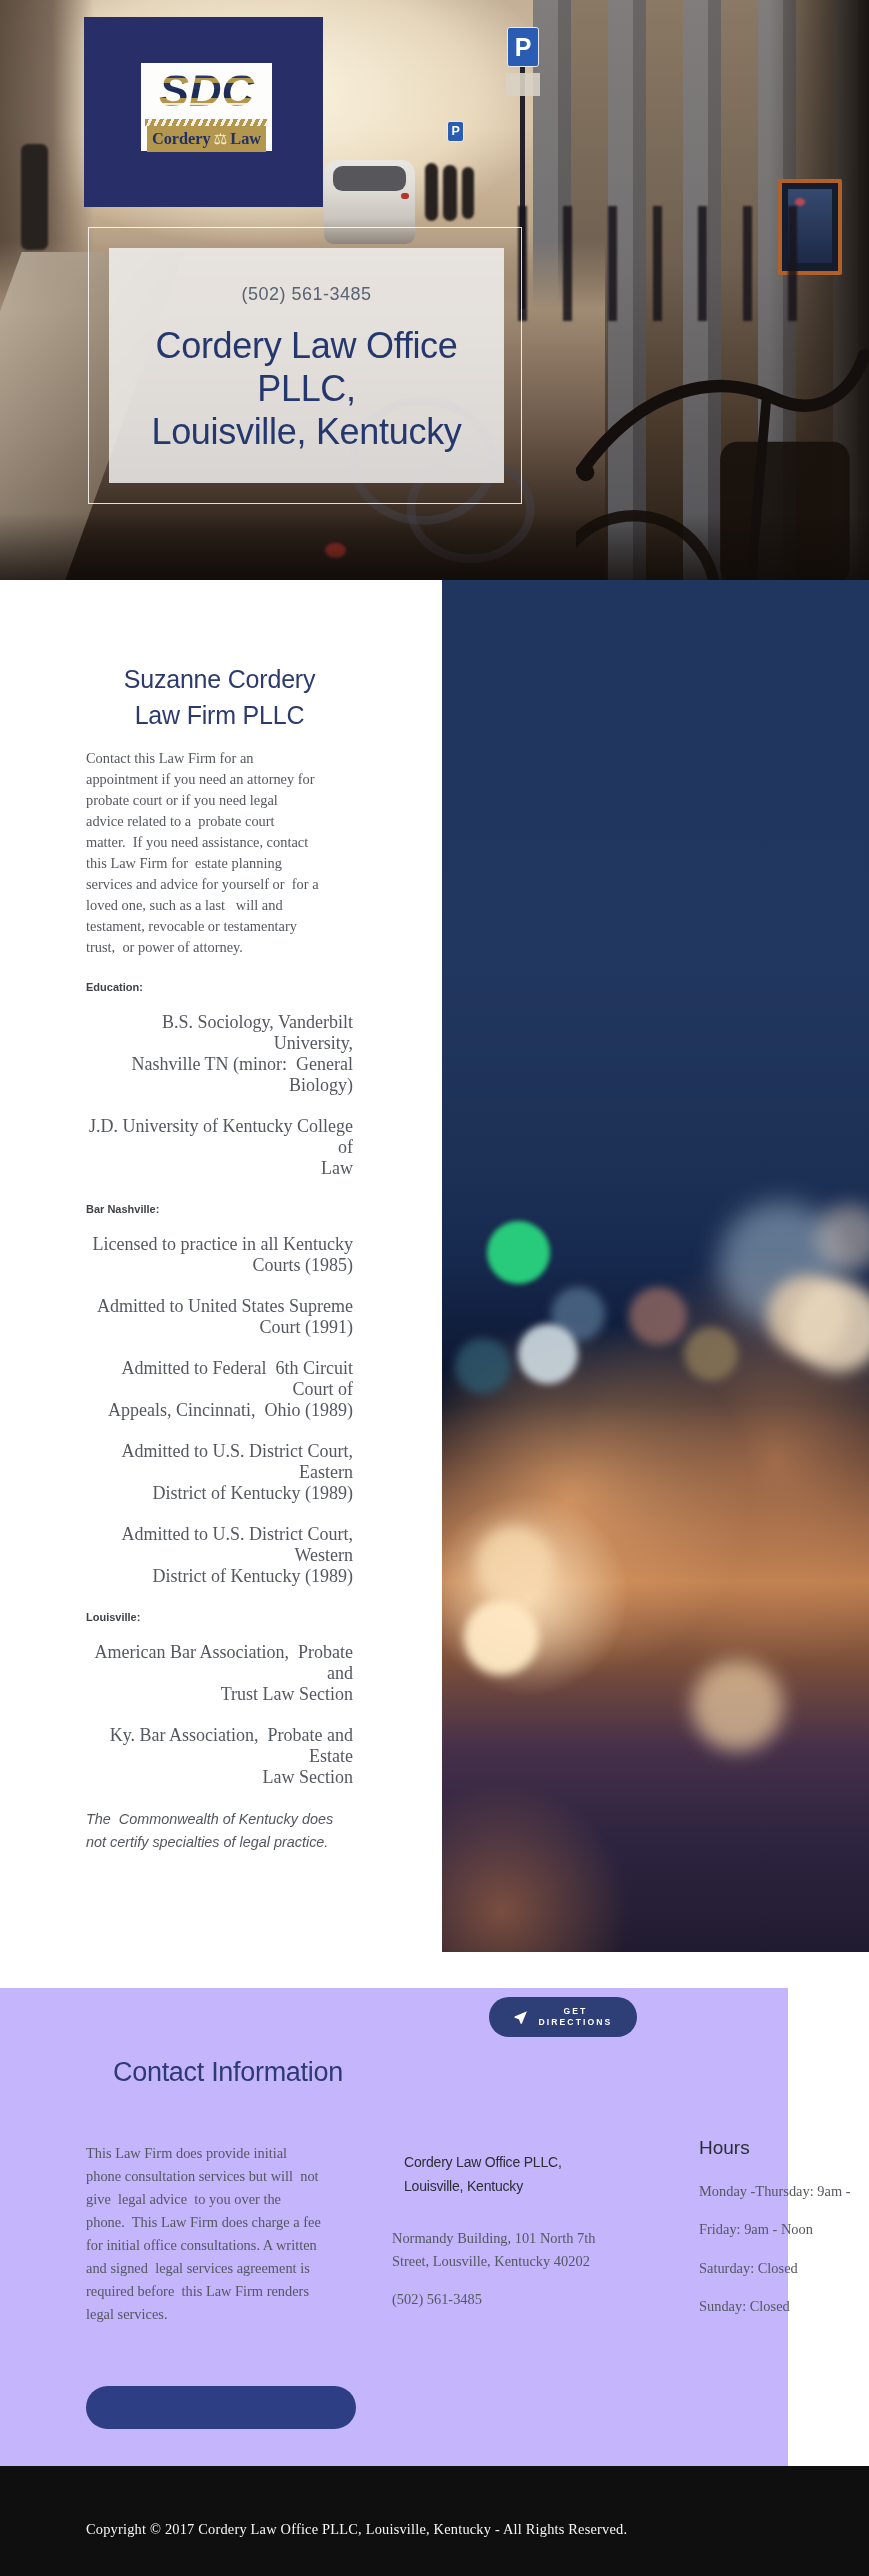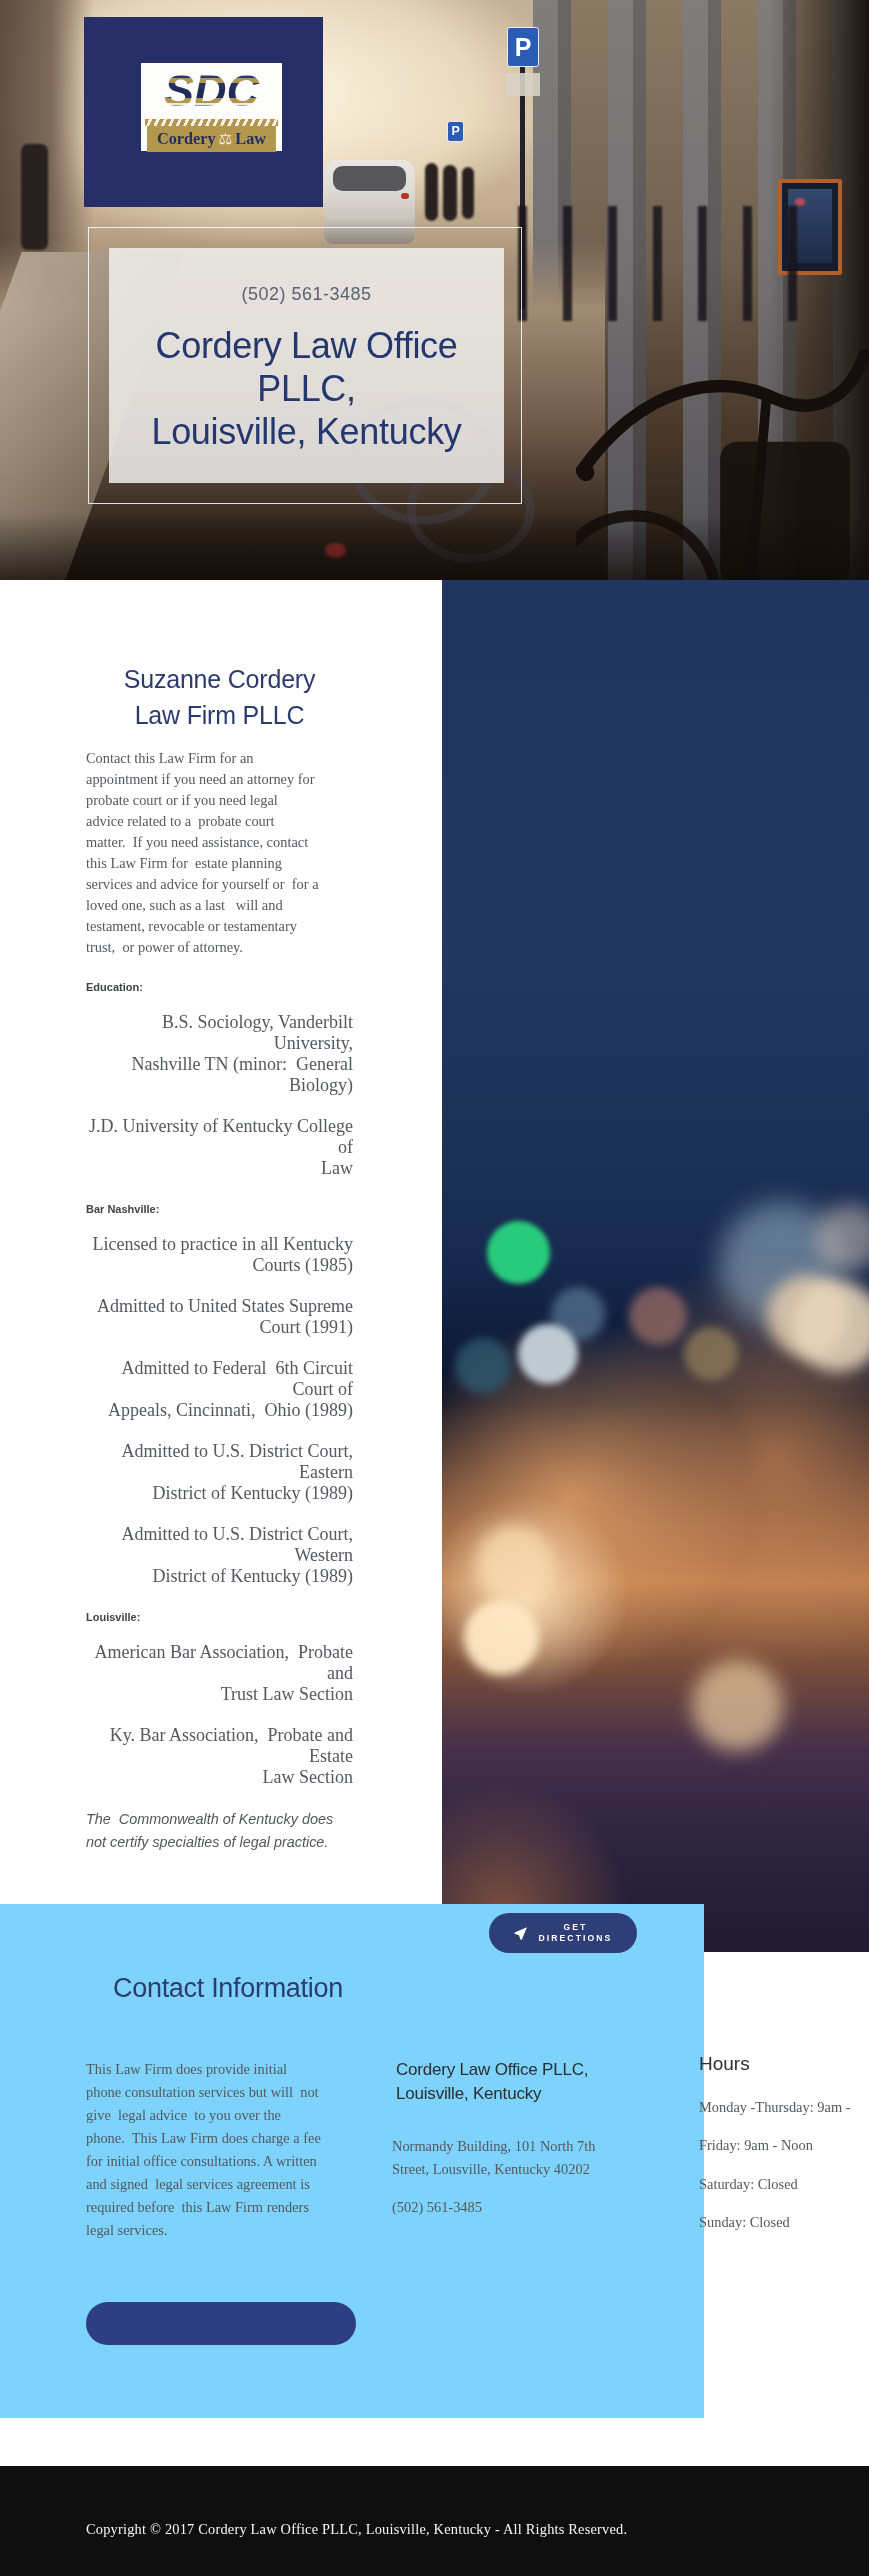--- a/index.html
+++ b/index.html
@@ -50,21 +50,21 @@
   .hero-frame{position:absolute;left:88px;top:227px;width:434px;height:277px;
     border:1.9px solid rgba(255,255,255,.85);box-sizing:border-box;}
   .hero-panel{position:absolute;left:109px;top:248px;width:395px;height:235px;
     background:rgba(243,242,241,.84);}
   .hero-phone{margin-top:36px;text-align:center;font-size:18px;letter-spacing:0.5px;color:#5a6273;}
   .hero-title{margin:19px 0 0;text-align:center;font-size:36px;line-height:43px;font-weight:400;
     letter-spacing:-0.3px;color:#24386e;}
 
   
   .logo-block{position:absolute;left:84px;top:17.3px;width:239px;height:190px;background:#282f68;cursor:pointer;}
-  .logo-card{position:absolute;left:57px;top:46px;width:141px;height:88px;background:#fdfdfb;box-sizing:border-box;padding-top:1.9px;}
+  .logo-card{position:absolute;left:57px;top:46px;width:131px;height:88px;background:#fdfdfb;box-sizing:border-box;padding-top:1.9px;}
   .logo-mono{height:52px;text-align:center;font:italic 900 45px/52px "Liberation Sans",sans-serif;letter-spacing:0;
     background:repeating-linear-gradient(180deg,#b1974e 0 4.8px,#f2ead2 4.8px 6.7px,#8e99b8 6.7px 10.6px,#29386b 10.6px 13.4px,#b1974e 13.4px 18px,#24335f 18px 24px,#1d2b57 24px 33px);
     -webkit-background-clip:text;background-clip:text;color:transparent;}
   .logo-hatch{height:6.7px;margin:1.9px 3.8px 0;
     background:repeating-linear-gradient(115deg,#b3974f 0 3.8px,#f6f1e2 3.8px 6.7px);}
   .logo-band{height:26px;margin:0 6px;background:#b3974f;display:flex;align-items:center;justify-content:center;gap:2.9px;}
   .logo-band .word{font:bold 16.3px "Liberation Serif",serif;color:#22315f;}
   .logo-band .scales{font-size:15.4px;line-height:15.4px;color:#f4ecd6;}
 
   
@@ -81,30 +81,30 @@
   .right-photo{position:absolute;left:442px;top:0;width:428px;height:1372px;overflow:hidden;
     background:
       radial-gradient(circle 144px at 20% 74%,rgba(255,232,193,.9),rgba(255,232,193,0) 70%),
       radial-gradient(circle 250px at 30% 67%,rgba(240,170,110,.75),rgba(240,170,110,0) 72%),
       radial-gradient(circle 288px at 78% 64%,rgba(225,150,95,.6),rgba(225,150,95,0) 72%),
       radial-gradient(circle 182px at 14% 97%,rgba(205,125,72,.5),rgba(205,125,72,0) 70%),
       linear-gradient(180deg,#21365f 0%,#22375f 28%,#1d3156 42%,#16284d 50%,#0f1b38 56%,#0b1226 60%,#3c2a2a 64%,#8a5c40 69%,#b97c4e 73%,#7a4e3a 79%,#473049 85%,#2d2440 92%,#211b30 100%);}
   .bokeh{position:absolute;border-radius:50%;}
 
   
-  .contact{position:absolute;left:0;top:1904px;width:704px;height:514px;background:#7dd3fc;}
+  .contact{position:absolute;left:0;top:1988px;width:788px;height:514px;background:#c4b5fd;}
   .dir-btn{position:absolute;left:489px;top:8.6px;width:148px;height:40px;border-radius:20px;border:none;
     background:#2e3e76;display:flex;align-items:center;justify-content:center;gap:8.6px;cursor:pointer;}
   .dir-label{font-size:8.6px;line-height:10.6px;font-weight:bold;letter-spacing:2.1px;color:#ffffff;text-align:center;
     font-family:"Liberation Sans",sans-serif;}
   .contact-h{position:absolute;left:113px;top:69px;margin:0;font-size:27px;font-weight:400;letter-spacing:-0.3px;color:#2e3b6e;}
   .policy{position:absolute;left:86px;top:154px;width:280px;font-family:"Liberation Serif",serif;
     font-size:14.4px;line-height:23px;color:#54585f;}
   .office{position:absolute;left:392px;top:150px;width:250px;}
-  .office-name{margin:4px;font-size:17px;line-height:24px;font-weight:500;color:#2b2e33;letter-spacing:-0.2px;}
+  .office-name{margin:12px;font-size:14px;line-height:24px;font-weight:500;color:#2b2e33;letter-spacing:-0.2px;}
   .office-addr{margin:29px 0 0;font-family:"Liberation Serif",serif;font-size:14.4px;line-height:23px;color:#54585f;}
   .office-phone{margin:18px 0 0;font-family:"Liberation Serif",serif;font-size:14.4px;color:#54585f;}
   .hours{position:absolute;left:699px;top:147px;width:206px;}
   .hours-h{margin:0;font-size:19px;line-height:25px;font-weight:500;color:#2b2e33;}
   .hours-item{margin:15.4px 0 0;font-family:"Liberation Serif",serif;font-size:14.4px;line-height:23px;color:#54585f;white-space:nowrap;}
   .hours-item:first-of-type{margin-top:20px;}
   .cta-pill{position:absolute;left:86px;top:398px;width:270px;height:43px;border-radius:22px;border:none;
     background:#2d3e84;cursor:pointer;}
 
   

